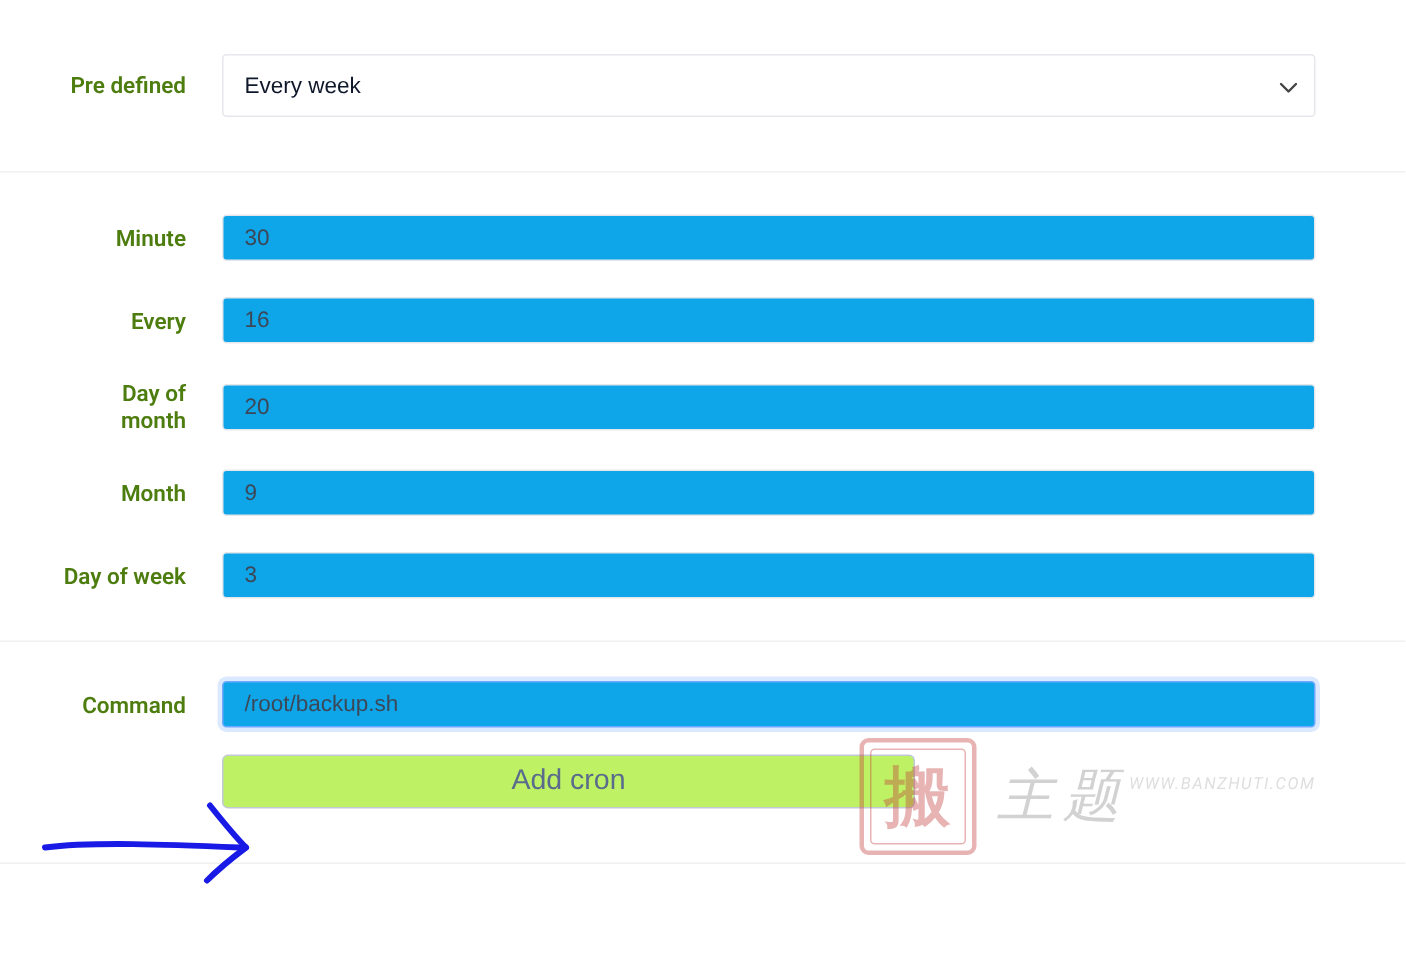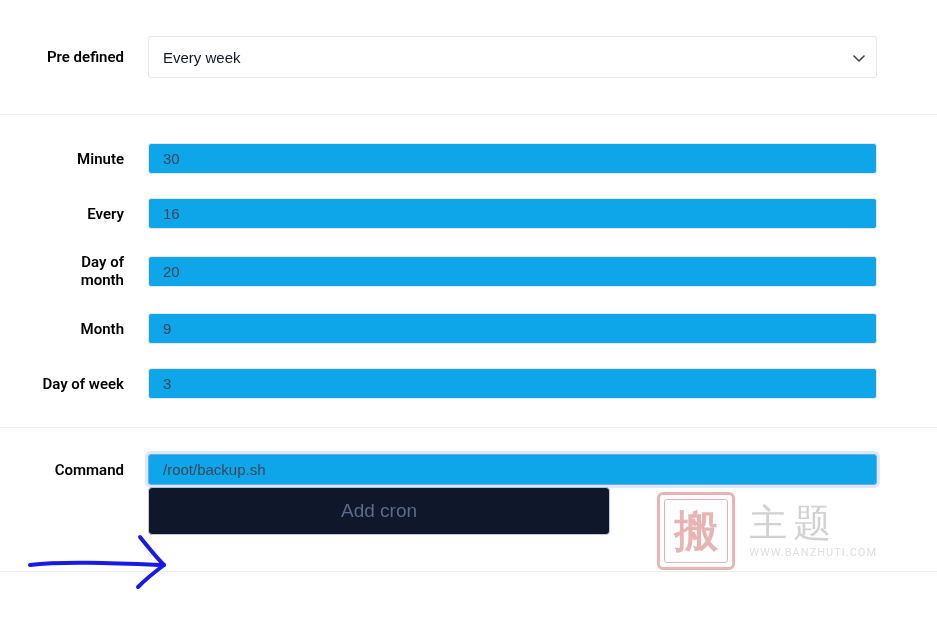--- a/index.html
+++ b/index.html
@@ -22,21 +22,21 @@
       align-items: center;
       margin-bottom: 24px;
     }
     .form-row:last-child { margin-bottom: 0; }
     .field-label {
       width: 148px;
       text-align: right;
       padding-right: 24px;
       font-size: 15px;
       font-weight: 600;
-      color: #000000;
+      color: #4d7c0f;
       padding-left: 37px;
     }
     .field-control {
       flex: 1;
       padding-right: 60px;
     }
     .text-input {
       width: 100%;
       height: 31px;
       padding: 0 14px;
@@ -70,31 +70,31 @@
     }
     .select-chevron {
       position: absolute;
       right: 12px;
       top: 50%;
       transform: translateY(-50%);
       pointer-events: none;
     }
     .add-button {
       width: 462px;
-      height: 48px;
+      height: 36px;
       border: 1px solid #c2c9d6;
       border-radius: 4px;
-      background: #0f172a;
+      background: #bef264;
       font-size: 19px;
       color: #5a6b8c;
       cursor: pointer;
       display: flex;
       align-items: center;
       justify-content: center;
-      margin-top: 2px;
+      margin-top: 18px;
     }
     .arrow-annotation {
       position: absolute;
       left: 22px;
       top: 523px;
       pointer-events: none;
     }
     .watermark {
       position: absolute;
       right: 60px;
@@ -119,21 +119,21 @@
       font-family: "SimSun", "STSong", serif;
       position: relative;
     }
     .wm-stamp::before {
       content: "";
       position: absolute;
       inset: 4px;
       border: 1px solid #c33b3b;
       border-radius: 3px;
     }
-    .wm-text { display: flex; flex-direction: column; align-items: flex-start; }
+    .wm-text { display: flex; flex-direction: row; align-items: flex-start; font-style: italic; }
     .wm-main {
       font-size: 38px;
       font-family: "SimSun", "STSong", serif;
       color: #8a8a8a;
       letter-spacing: 6px;
       line-height: 1;
     }
     .wm-sub { font-size: 11px; color: #aaaaaa; letter-spacing: 1px; margin-top: 4px; text-align: right; }
   </style>
 </head>

